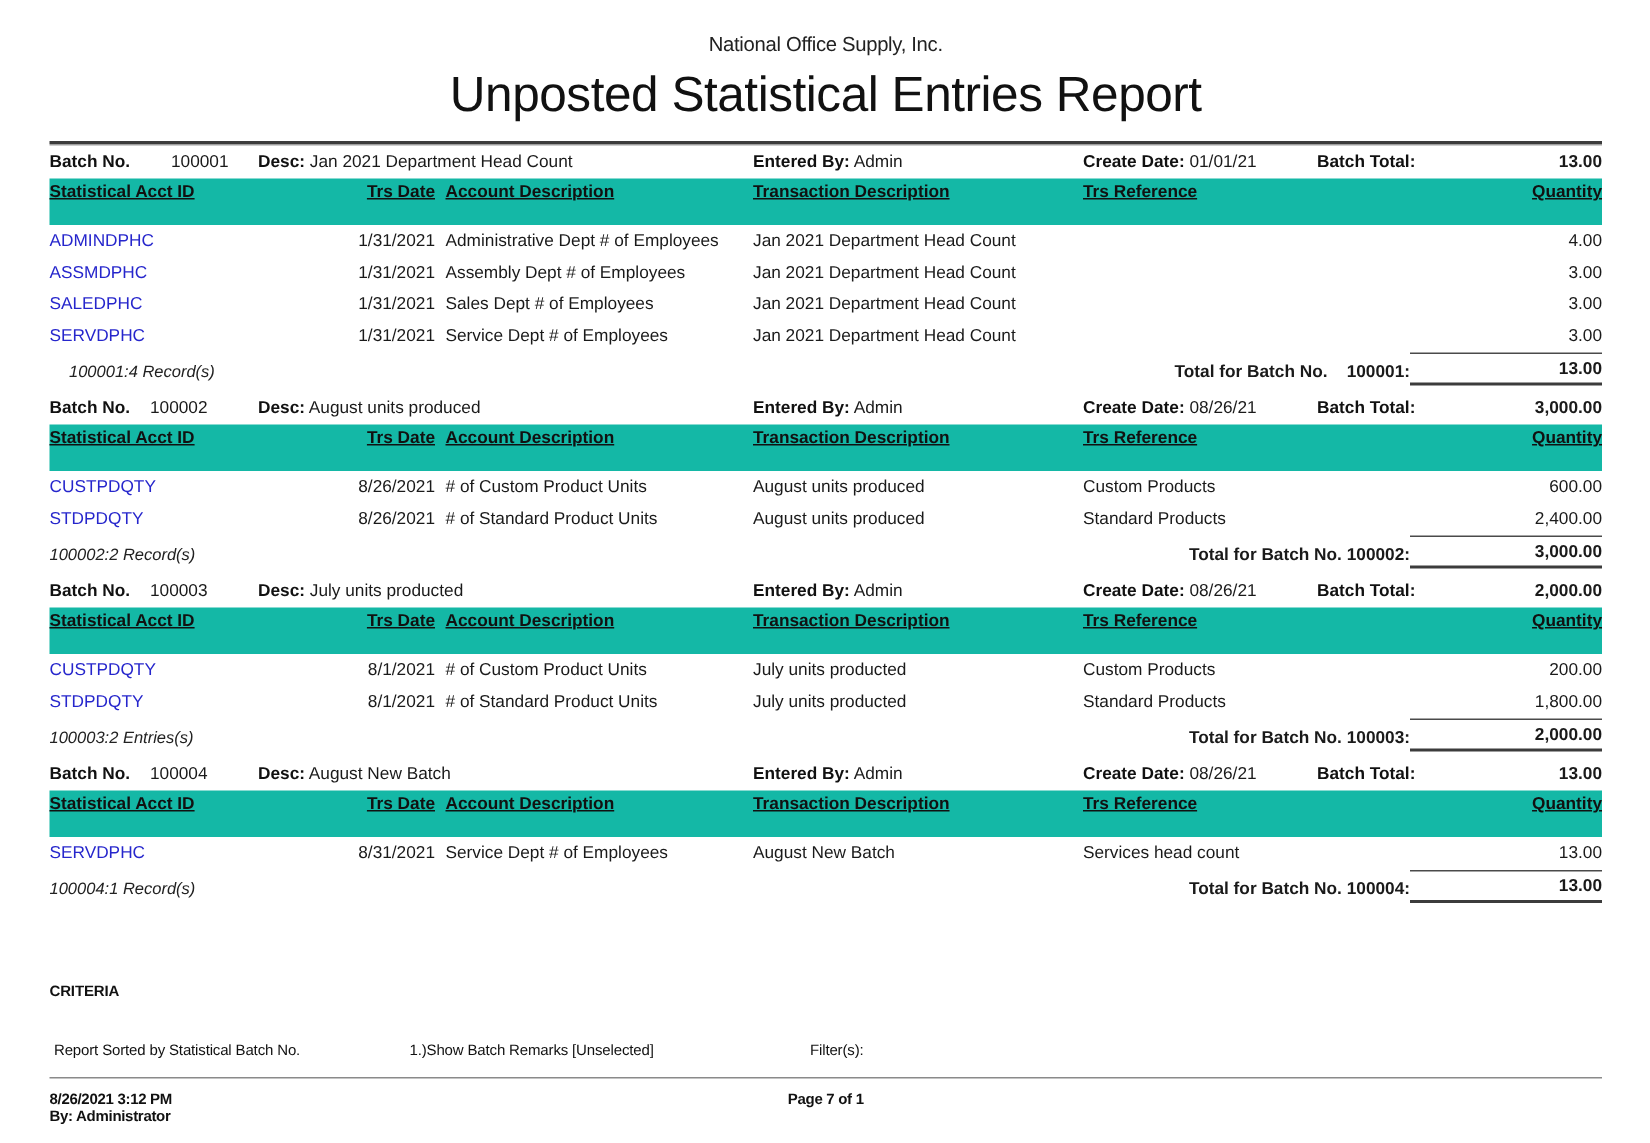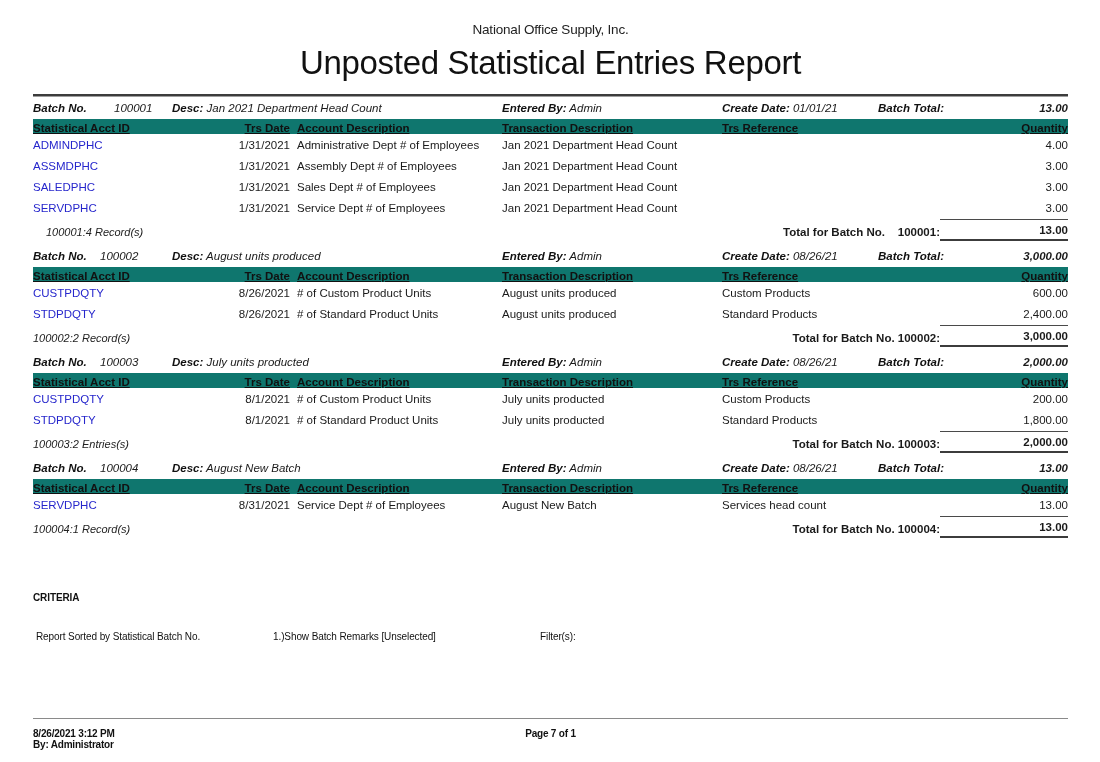--- a/index.html
+++ b/index.html
@@ -12,28 +12,28 @@
   .page { width:1100px; height:762px; display:flex; flex-direction:column; padding:0 32px 0 33px; }
   .rpt-head { text-align:center; margin-top:22px; }
   .company { font-size:13.5px; letter-spacing:-0.2px; color:#222; }
   .title { font-size:33px; letter-spacing:-0.3px; color:#111; margin-top:7px; font-weight:400; }
   .dbl-rule { margin-top:12px; height:3px; border-top:2px solid #3c3c3c; border-bottom:1px solid #9e9e9e; }
 
   
   .batch-hdr {
     display:grid;
     grid-template-columns:67px 72px 330px 220px 156px 90px 1fr;
-    align-items:baseline; padding:5px 0 4px 0;font-style:italic;
+    align-items:baseline; padding:5px 0 4px 0;
   }
   .bold { font-weight:bold; color:#111; }
   .bh-total { text-align:right; font-weight:bold; }
 
   
   .col-grid { display:grid; grid-template-columns:180px 77px 212px 220px 218px 1fr; }
-  .col-bar { background:#0f766e; padding:3px 0 0 0; margin-top:1px; }
+  .col-bar { background:#14b8a6; padding:3px 0 16px 0; margin-top:1px; }
   .col-bar span { font-weight:bold; text-decoration:underline; color:#111; }
   .c2 { text-align:right; }
   .c3 { padding-left:7px; padding-right:20px; }
   .c4 { padding-right:8px; }
   .c6 { text-align:right; }
 
   .data-row { padding:5px 0 4px 0; }
   .acct-link { color:#2626cc; cursor:pointer; }
 
   

